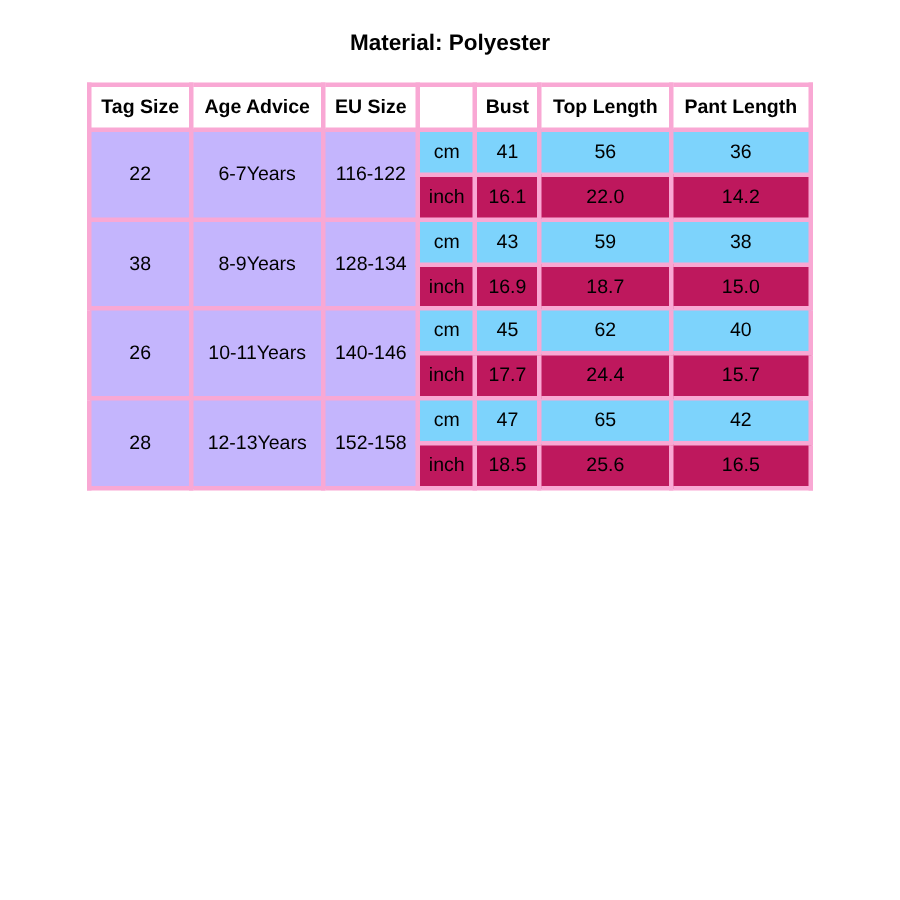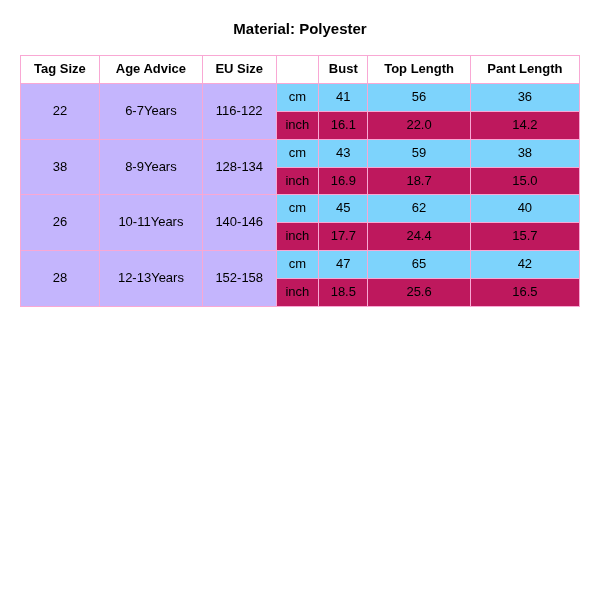--- a/index.html
+++ b/index.html
@@ -8,34 +8,34 @@
       height: 600px;
       background: #fff;
       font-family: Arial, sans-serif;
       font-size: 13px;
       display: flex;
       align-items: flex-start;
       justify-content: center;
       padding: 20px 10px 10px 10px;
     }
     .container {
-      width: 560px;
+      width: 484px;
     }
     .title {
       text-align: center;
       font-weight: bold;
       font-size: 15px;
       margin-bottom: 18px;
     }
     table {
       border-collapse: collapse;
       width: 100%;
     }
     th, td {
-      border: 1px solid #f9a8d4;
+      border: 3px solid #f9a8d4;
       text-align: center;
       padding: 5px 4px;
       vertical-align: middle;
       line-height: 1.3;
     }
     thead th {
       font-weight: bold;
       background: #fff;
     }
     .row-shaded td {

